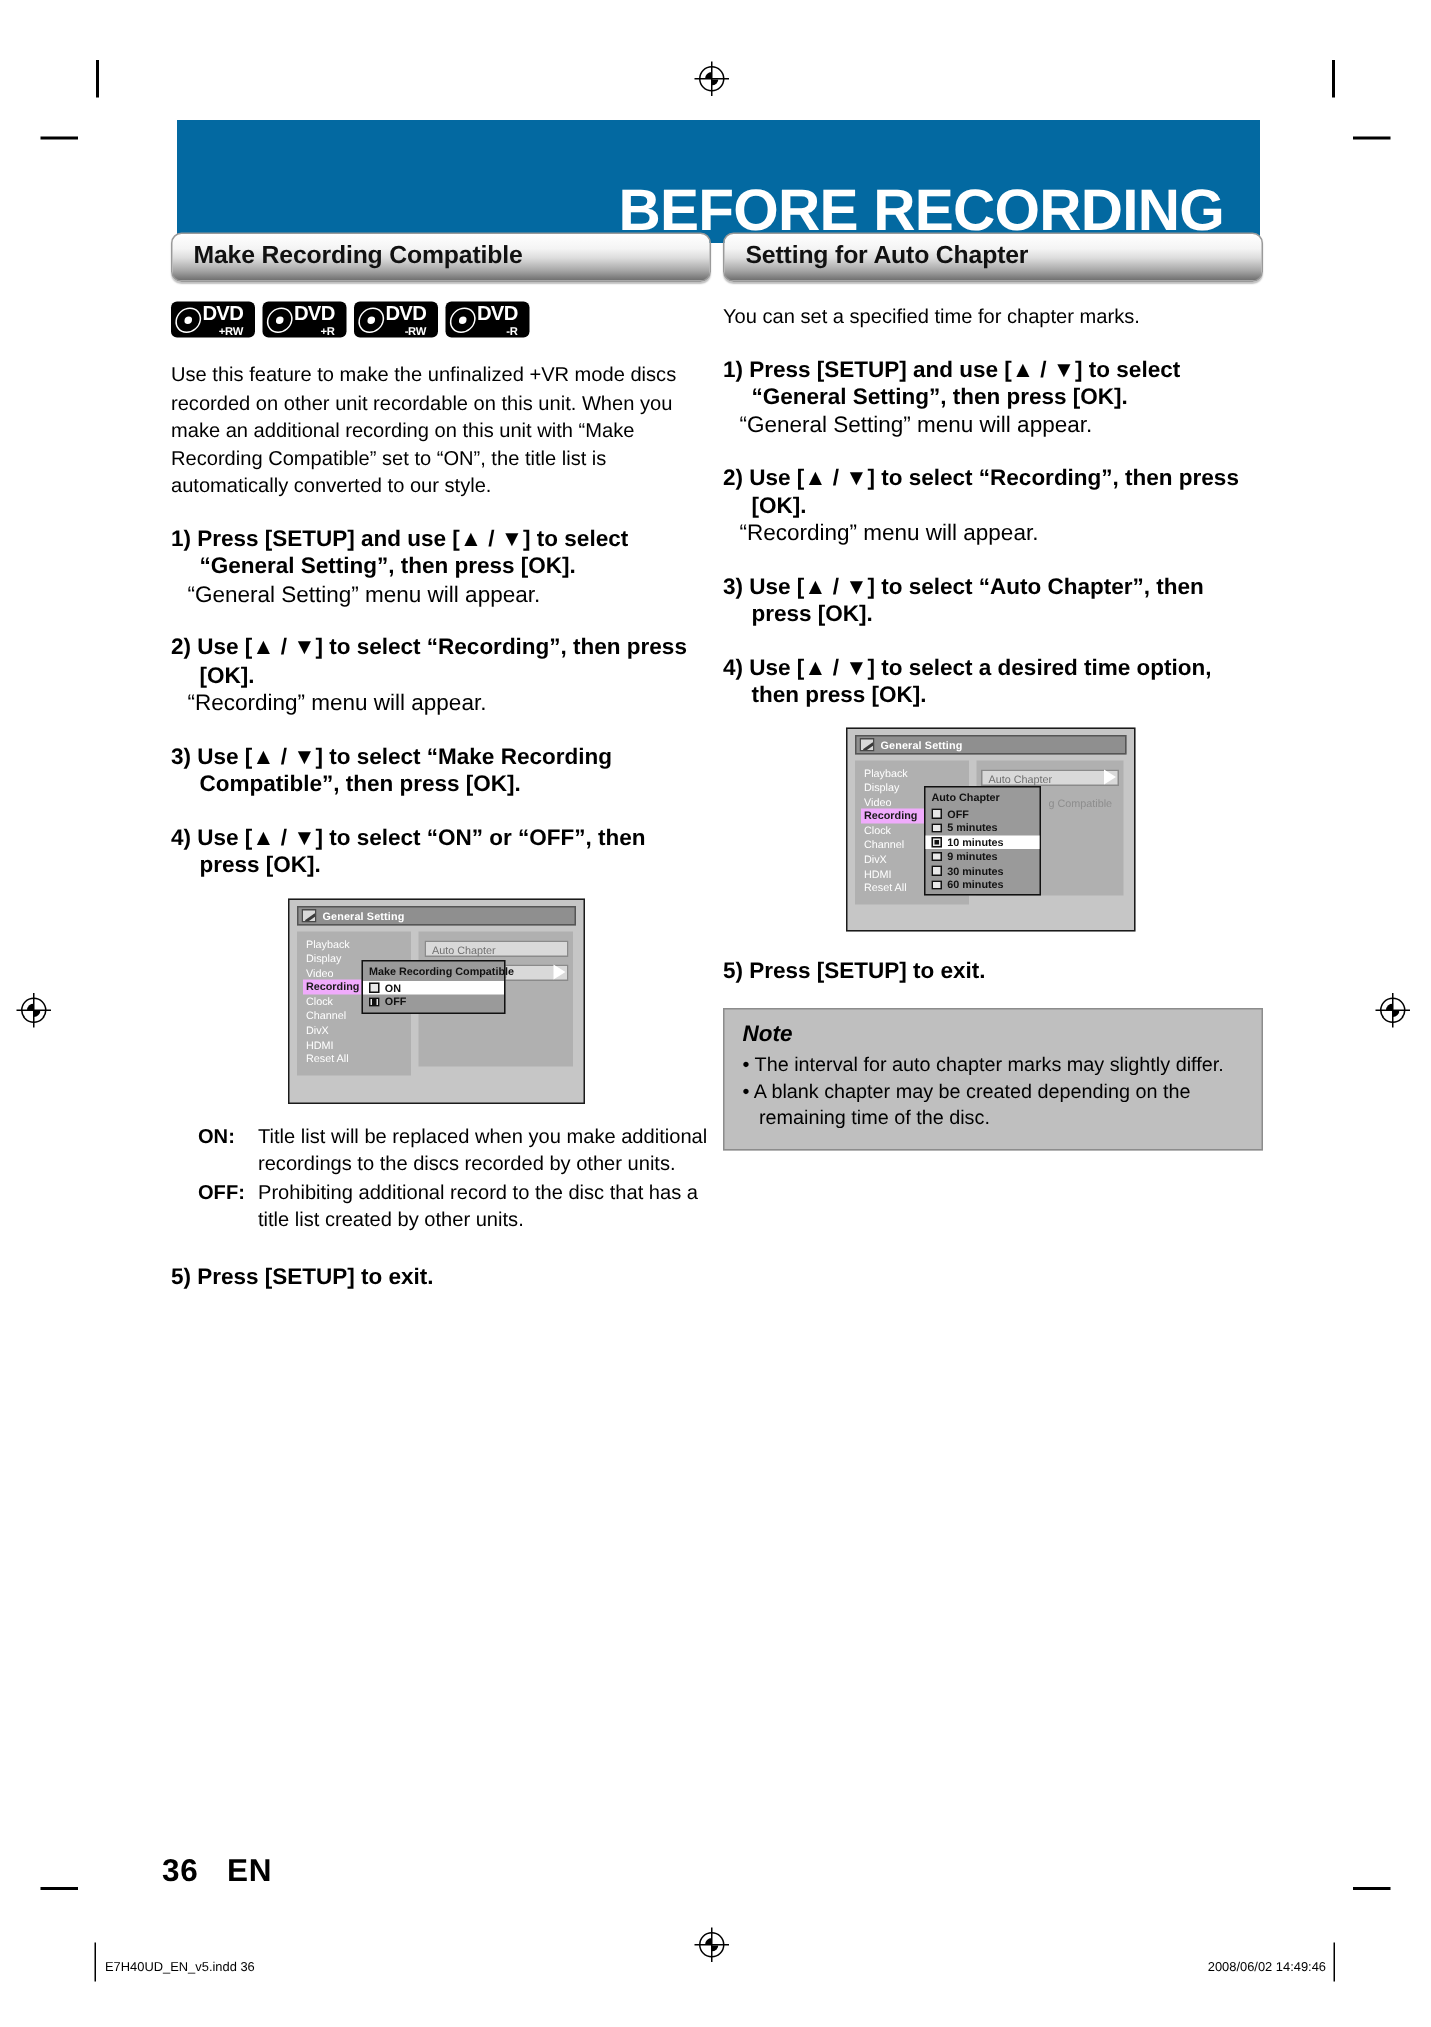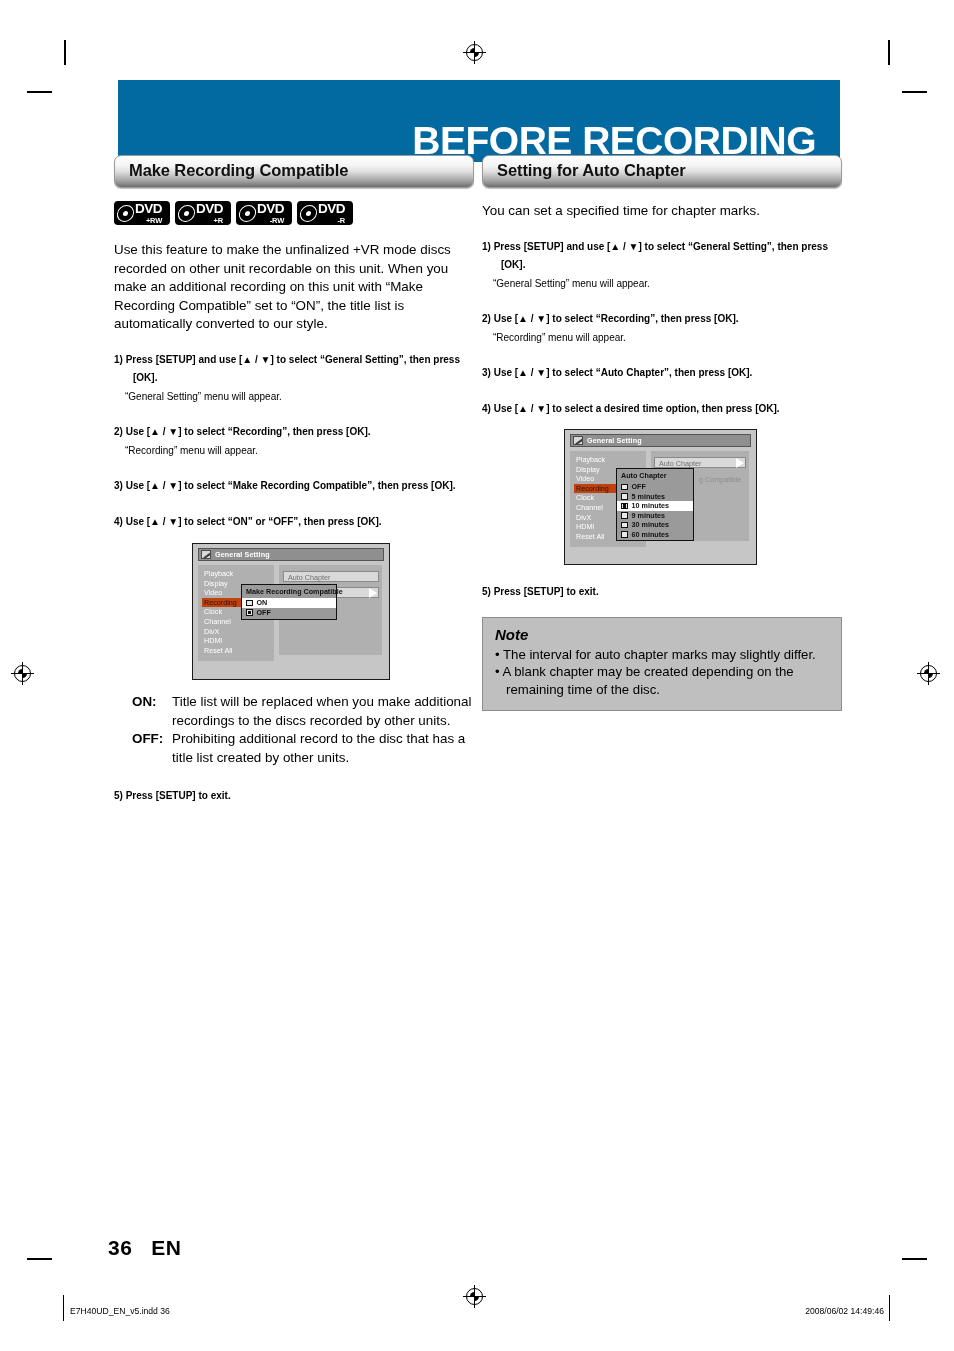--- a/index.html
+++ b/index.html
@@ -160,21 +160,21 @@
   .body-text {
     font-size: 13.4px;
     line-height: 18.5px;
     color: #000;
   }
   .intro { margin-top: 16px; }
   .intro-right { margin-top: 14px; }
 
   .step {
     margin-top: 17px;
-    font-size: 10px;
+    font-size: 15px;
     line-height: 18.5px;
   }
   .step-head {
     font-weight: bold;
     padding-left: 19px;
     text-indent: -19px;
   }
   .step-sub {
     font-weight: normal;
     padding-left: 11px;
@@ -250,23 +250,23 @@
     box-sizing: border-box;
   }
   .sc-navitem {
     font-size: 7.2px;
     line-height: 9.6px;
     color: #ffffff;
     padding-left: 2px;
     white-space: nowrap;
   }
   .sc-navitem.sel {
-    background: #c2410c;
+    background: #f0abfc;
     color: #1a1a1a;
-    font-weight: normal;
+    font-weight: bold;
   }
   .sc-rightpane {
     position: absolute;
     background: #b0b0b0;
   }
   .sc-optbar {
     position: absolute;
     background: #d9d9d9;
     border: 1px solid #8a8a8a;
     box-sizing: border-box;

